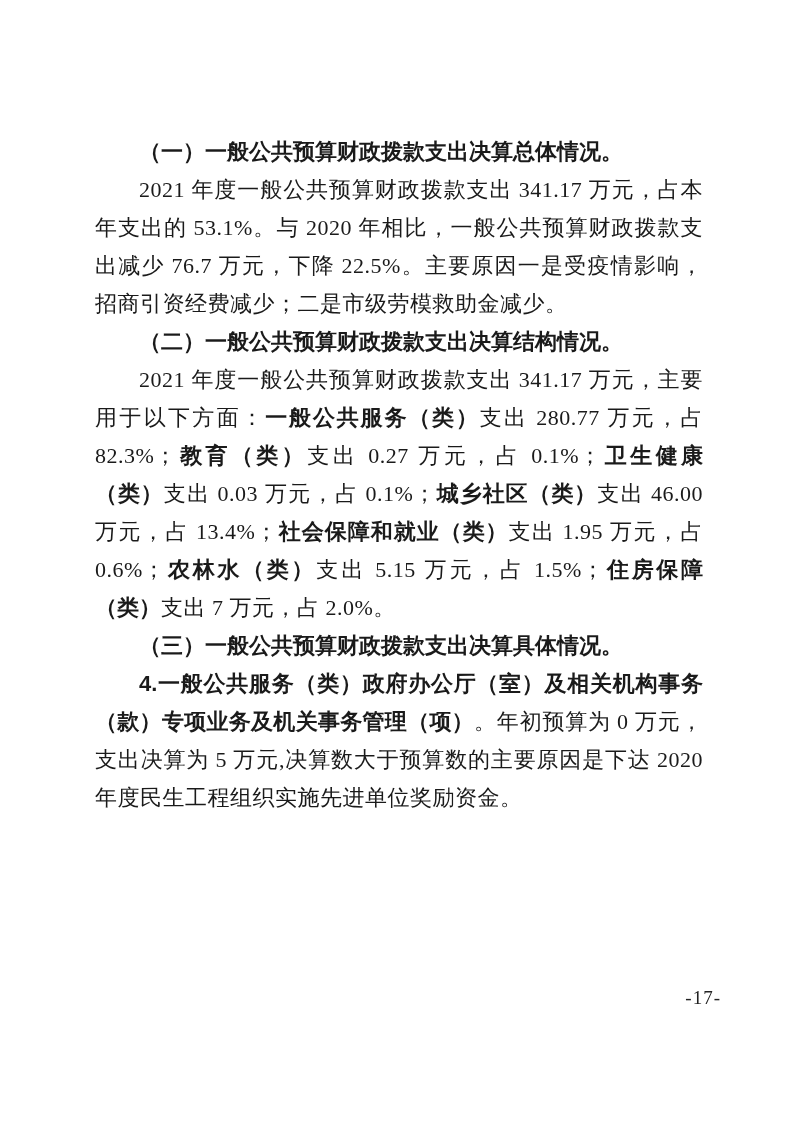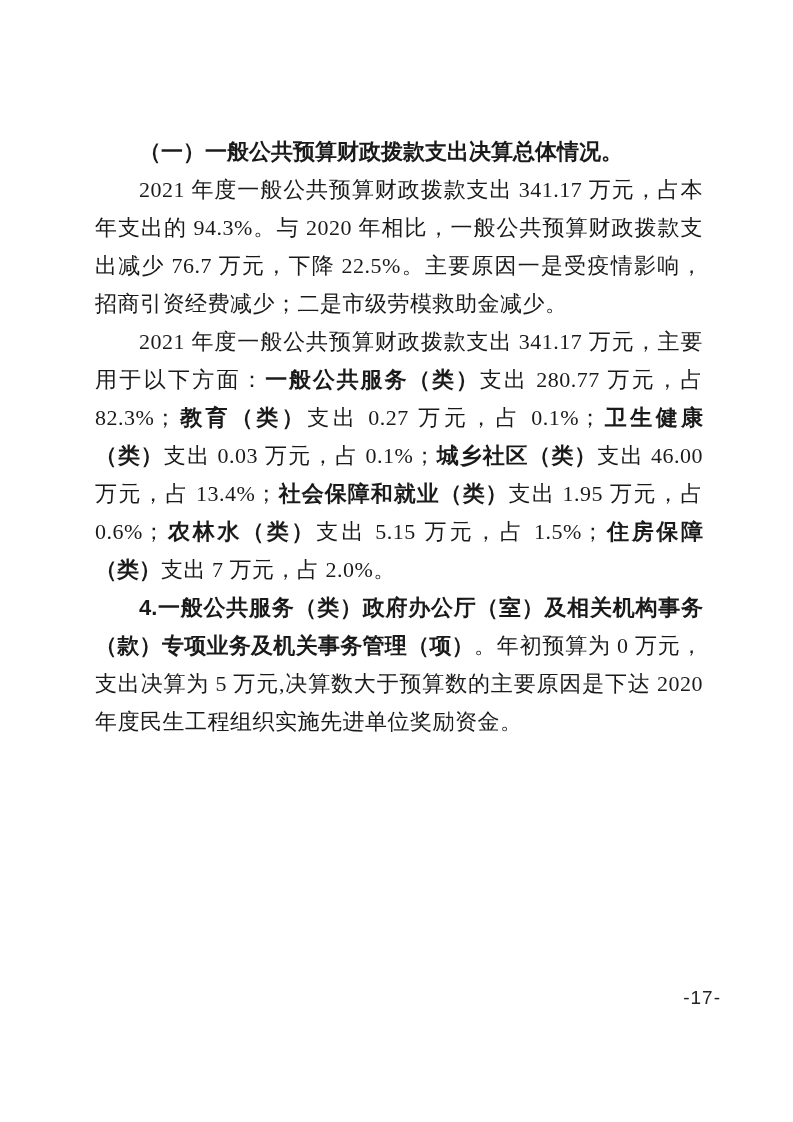--- a/index.html
+++ b/index.html
@@ -37,27 +37,29 @@
     letter-spacing: 0;
   }
   .page-number {
     position: absolute;
     top: 986px;
     right: 72px;
     font-size: 19px;
     line-height: 24px;
     letter-spacing: 1px;
     color: #222222;
-    font-family: Liberation Sans, sans-serif;
+    font-family: Liberation Serif, serif;
   }
 </style>
 </head>
 <body>
 
 <div class="page">
   <div class="doc-content">
     <p class="heading"><span class="b">（一）一般公共预算财政拨款支出决算总体情况。</span></p>
-    <p><span>2021 年度一般公共预算财政拨款支出 341.17 万元，占本年支出的 94.3%。与 2020 年相比，一般公共预算财政拨款支出减少 76.7 万元，下降 22.5%。主要原因一是受疫情影响，招商引资经费减少；二是市级劳模救助金减少。</span></p>
+    <p><span>2021 年度一般公共预算财政拨款支出 341.17 万元，占本年支出的 53.1%。与 2020 年相比，一般公共预算财政拨款支出减少 76.7 万元，下降 22.5%。主要原因一是受疫情影响，招商引资经费减少；二是市级劳模救助金减少。</span></p>
+    <p class="heading"><span class="b">（二）一般公共预算财政拨款支出决算结构情况。</span></p>
     <p><span>2021 年度一般公共预算财政拨款支出 341.17 万元，主要用于以下方面：</span><span class="b">一般公共服务（类）</span><span>支出 280.77 万元，占 82.3%；</span><span class="b">教育（类）</span><span>支出 0.27 万元，占 0.1%；</span><span class="b">卫生健康（类）</span><span>支出 0.03 万元，占 0.1%；</span><span class="b">城乡社区（类）</span><span>支出 46.00 万元，占 13.4%；</span><span class="b">社会保障和就业（类）</span><span>支出 1.95 万元，占 0.6%；</span><span class="b">农林水（类）</span><span>支出 5.15 万元，占 1.5%；</span><span class="b">住房保障（类）</span><span>支出 7 万元，占 2.0%。</span></p>
+    <p class="heading"><span class="b">（三）一般公共预算财政拨款支出决算具体情况。</span></p>
     <p><span class="b">4.一般公共服务（类）政府办公厅（室）及相关机构事务（款）专项业务及机关事务管理（项）</span><span>。年初预算为 0 万元，支出决算为 5 万元,决算数大于预算数的主要原因是下达 2020 年度民生工程组织实施先进单位奖励资金。</span></p>
   </div>
   <div class="page-number">-17-</div>
 </div>
 
 </body></html>

